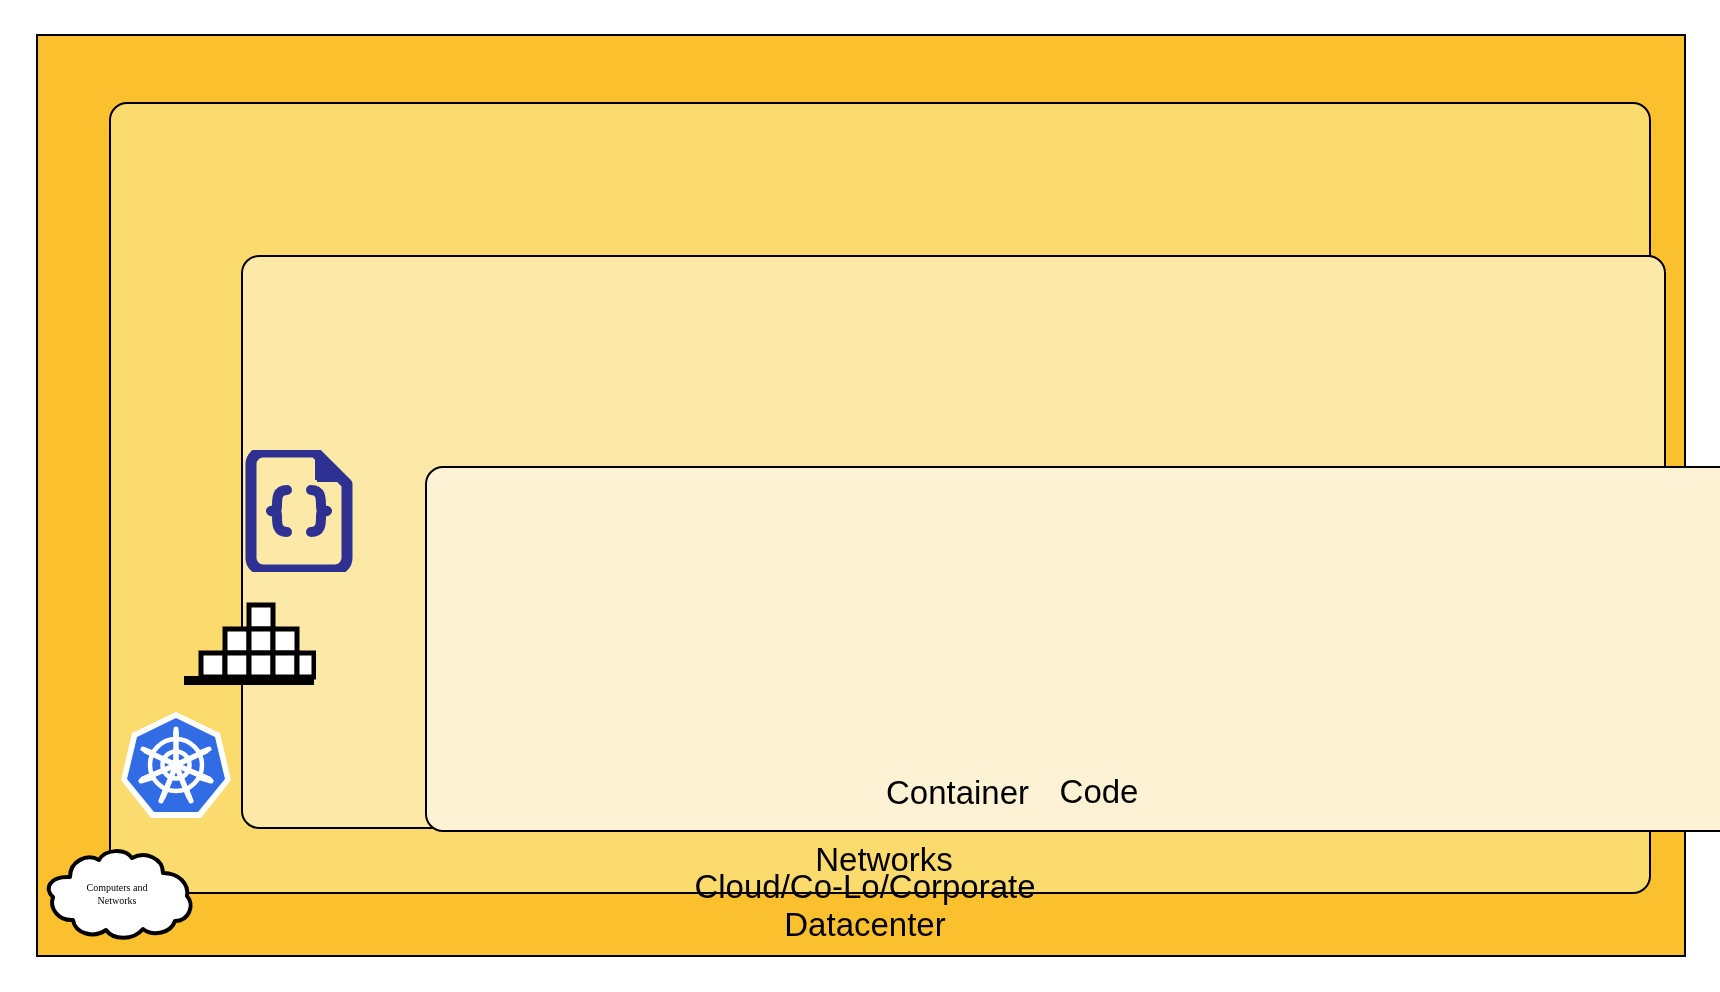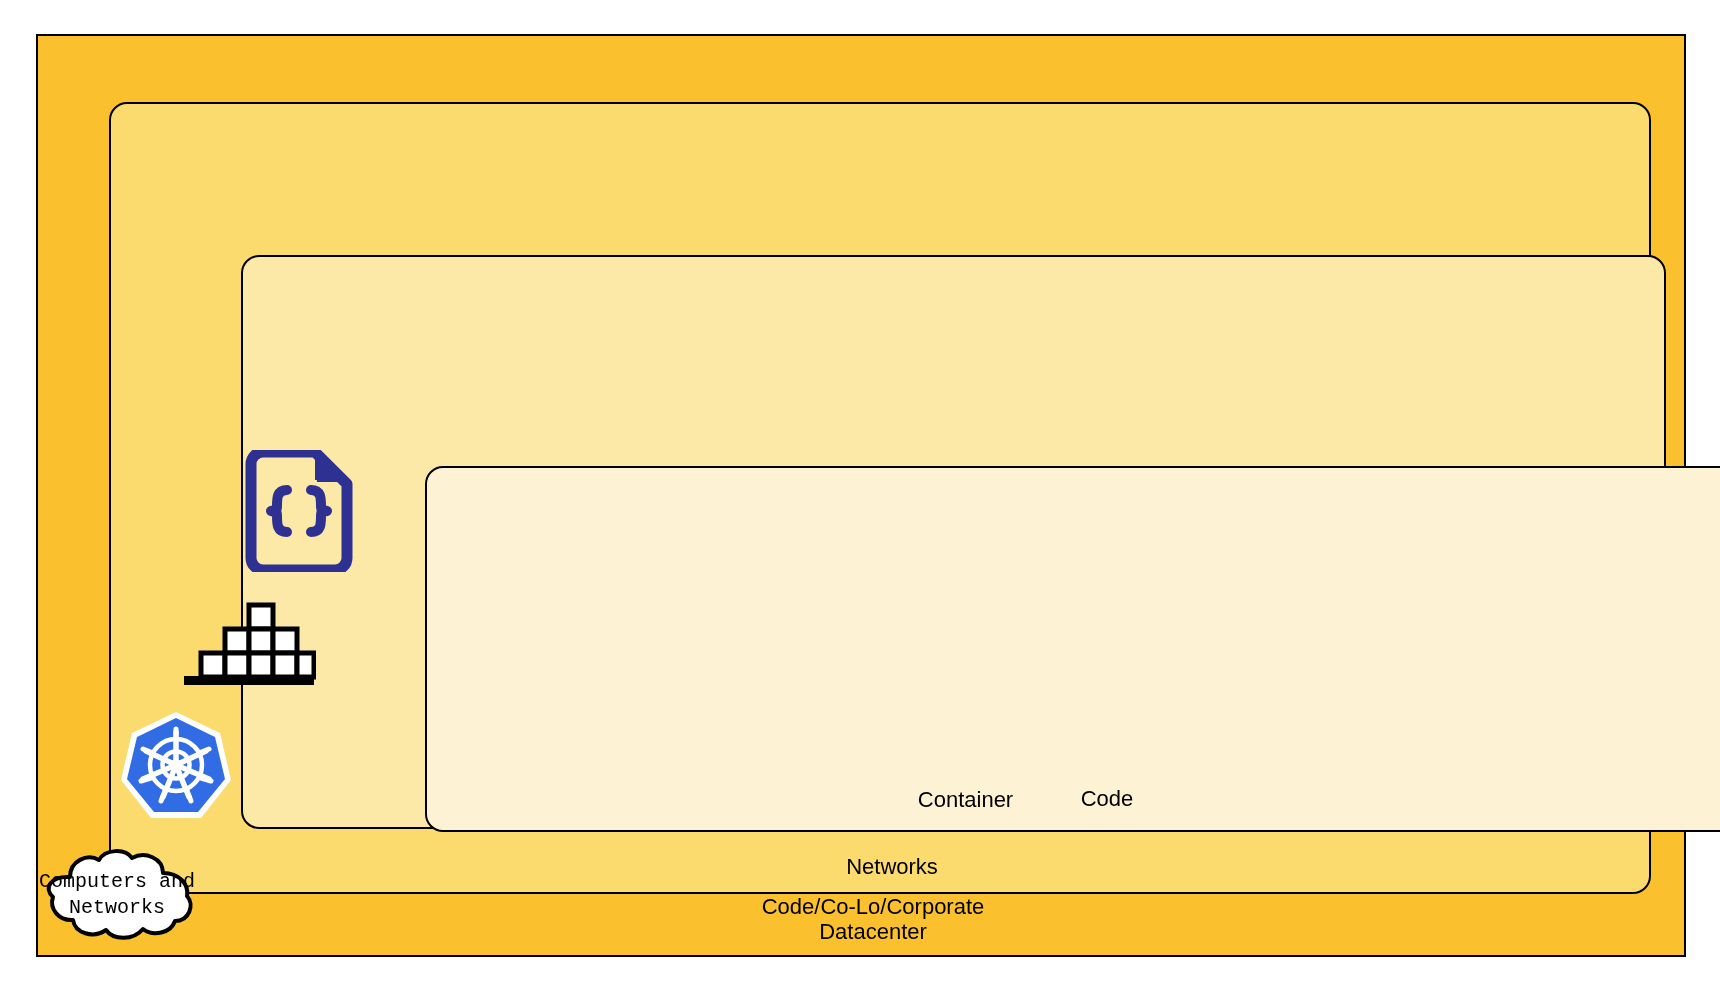--- a/index.html
+++ b/index.html
@@ -63,25 +63,25 @@
     background: #FDF3D4;
     border-radius: 18px;
   }
 
   
   .layer-label {
     position: absolute;
     width: 100%;
     text-align: center;
     color: #000000;
-    font-size: 22px;
+    font-size: 33px;
     line-height: 1.17;
     font-family: "Liberation Sans", sans-serif;
     white-space: pre-line;
-    left: 12px;
+    left: 4px;
   }
   .label-code      { bottom: 18px; }
   .label-container { bottom: 14px; }
   .label-cluster   { bottom: 12px; }
   .label-datacenter{ bottom: 10px; }
 
   
   .icon-wrap {
     position: absolute;
   }
@@ -101,24 +101,24 @@
     position: absolute;
     left: 0;
     top: 0;
     width: 160px;
     height: 95px;
     display: flex;
     flex-direction: column;
     align-items: center;
     justify-content: center;
     text-align: center;
-    font-size: 20px;
+    font-size: 10px;
     line-height: 1.28;
     color: #000000;
-    font-family: Liberation Mono, monospace;
+    font-family: Liberation Serif, serif;
     white-space: pre-line;
     pointer-events: none;
   }
 </style>
 </head>
 <body>
 
 <div id="canvas">
 
   <div class="layer layer-datacenter">
@@ -130,21 +130,21 @@
         <div class="layer layer-code">
           <div class="layer-label label-code">Code</div>
         </div>
 
         <div class="layer-label label-container">Container</div>
       </div>
 
       <div class="layer-label label-cluster">Networks</div>
     </div>
 
-    <div class="layer-label label-datacenter">Code/Co-Lo/Corporate
+    <div class="layer-label label-datacenter">Cloud/Co-Lo/Corporate
 Datacenter</div>
   </div>
 
   <div class="icon-wrap icon-code">
     <svg viewBox="0 0 110 122" width="110" height="122" xmlns="http://www.w3.org/2000/svg">
       <path d="M8 14 A12 12 0 0 1 20 2 L72 2 L104 34 L104 108 A12 12 0 0 1 92 120 L20 120 A12 12 0 0 1 8 108 Z" fill="none" stroke="#2E3192" stroke-width="11" stroke-linejoin="round"></path>
       <path d="M72 2 L72 30 L104 30 L104 34 Z" fill="#2E3192"></path>
       <path d="M72 4 L100 32 L74 32 Z" fill="#2E3192"></path>
       <path d="M46 40 C36 40 36 48 36 56 C36 64 30 61 30 61 L30 61 C30 61 36 58 36 66 C36 74 36 82 46 82" fill="none" stroke="#2E3192" stroke-width="10" stroke-linecap="round" stroke-linejoin="round" transform="translate(-2,0)"></path>
       <path d="M66 40 C76 40 76 48 76 56 C76 64 82 61 82 61 L82 61 C82 61 76 58 76 66 C76 74 76 82 66 82" fill="none" stroke="#2E3192" stroke-width="10" stroke-linecap="round" stroke-linejoin="round" transform="translate(2,0)"></path>

